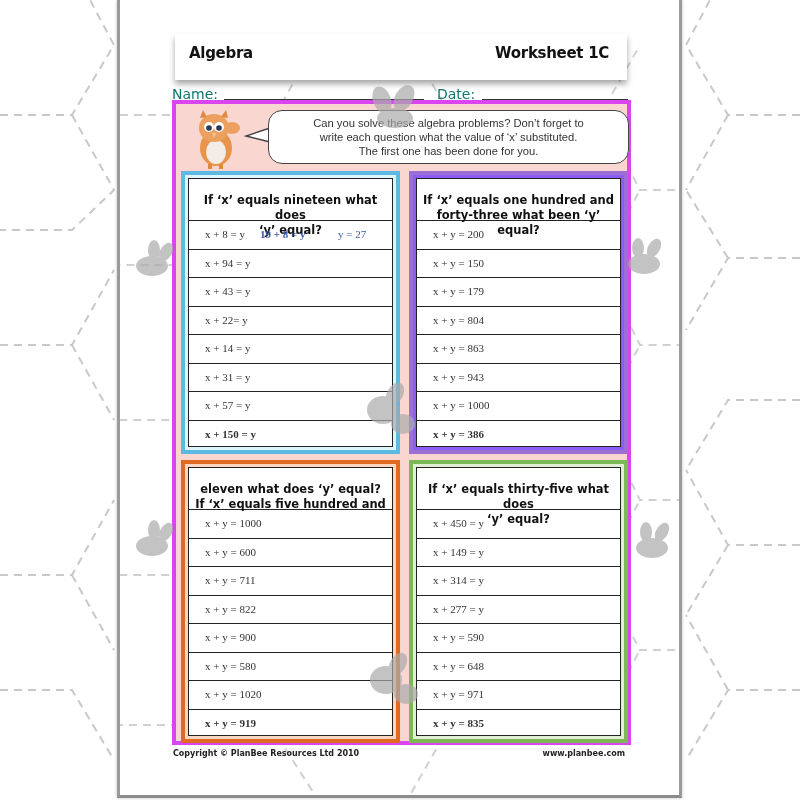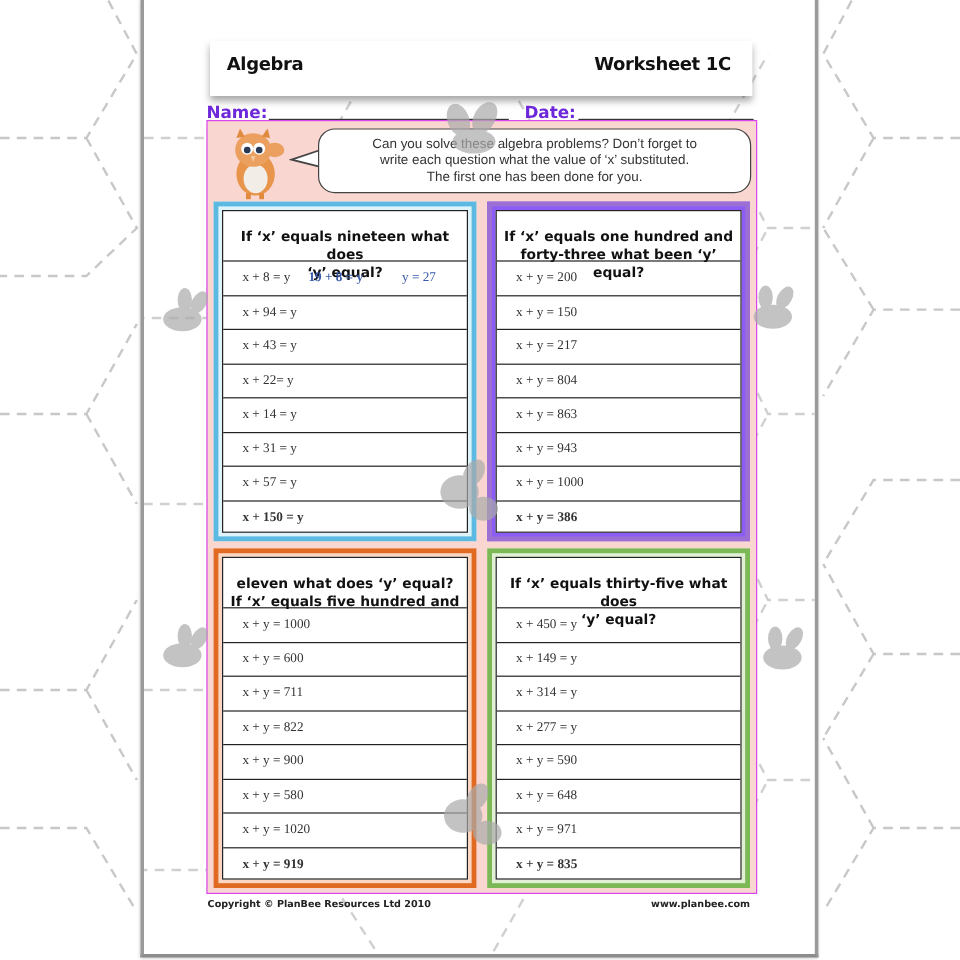--- a/index.html
+++ b/index.html
@@ -22,27 +22,27 @@
     background:#fff; box-shadow: 0 4px 6px rgba(0,0,0,0.35);
   }
   .title-left, .title-right {
     position:absolute; top:10px; font-weight:bold; font-size:15px; color:#111;
     font-family:"DejaVu Sans", sans-serif; letter-spacing:-0.3px;
   }
   .title-left { left:14px; }
   .title-right { right:18px; }
   .name-row {
     position:absolute; left:52px; top:84px; width:456px; height:18px;
-    font-weight:bold; font-size:14px; font-family:"DejaVu Sans", sans-serif; color:#6d28d9;
+    font-weight:normal; font-size:14px; font-family:"DejaVu Sans", sans-serif; color:#0f766e;
   }
   .name-row .lbl { position:absolute; bottom:0; }
   .name-row .line { position:absolute; bottom:2px; height:0; border-bottom:1px solid #333; }
   .main-box {
     position:absolute; left:52px; top:100px; width:459px; height:645px;
-    background:#f9d6d0; border:1px solid #d946ef; box-sizing:border-box;
+    background:#f9d6d0; border:4px solid #d946ef; box-sizing:border-box;
   }
   .owl { position:absolute; left:12px; top:4px; width:60px; height:62px; }
   .bubble {
     position:absolute; left:92px; top:6px; width:361px; height:54px;
     background:#fff; border:1.5px solid #444; border-radius:14px; box-sizing:border-box;
     font-size:11.2px; color:#333; text-align:center; line-height:14px; padding-top:5px;
   }
   .bubble-tail { position:absolute; left:68px; top:22px; width:28px; height:18px; }
   .panel {
     position:absolute; width:219px; height:283px; box-sizing:border-box;
@@ -182,21 +182,21 @@
     </div>
 
     <div class="panel" style="left:233px; top:67px; border-color:#9b6fd4; background:#8b5cf6;">
       <div class="panel-inner">
         <div class="panel-head">
           <div>If ‘x’ equals one hundred and</div>
           <div>forty-three what been ‘y’ equal?</div>
         </div>
         <div class="q-row">x + y = 200</div>
         <div class="q-row">x + y = 150</div>
-        <div class="q-row">x + y = 217</div>
+        <div class="q-row">x + y = 179</div>
         <div class="q-row">x + y = 804</div>
         <div class="q-row">x + y = 863</div>
         <div class="q-row">x + y = 943</div>
         <div class="q-row">x + y = 1000</div>
         <div class="q-row">x + y = 386</div>
       </div>
     </div>
 
     <div class="panel" style="left:5px; top:356px; border-color:#e06a22; background:#fbd7c3;">
       <div class="panel-inner">

